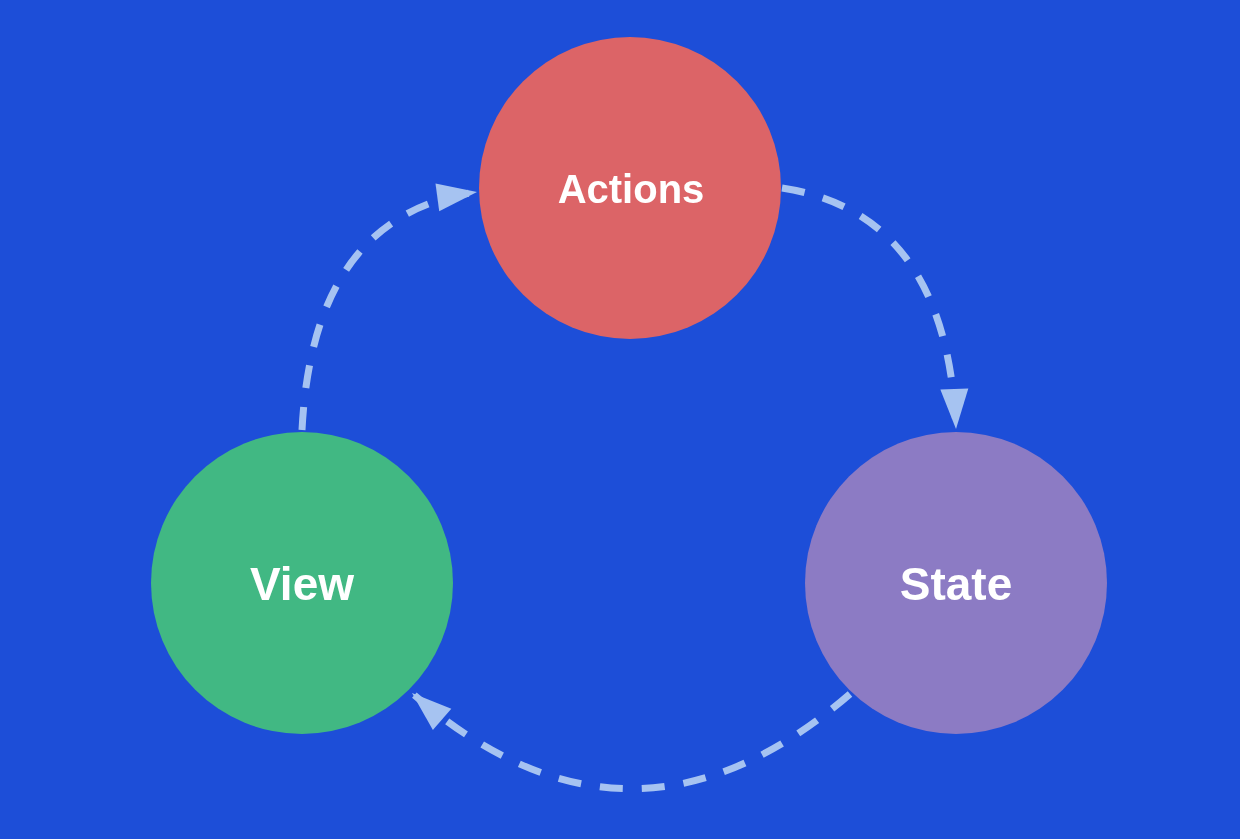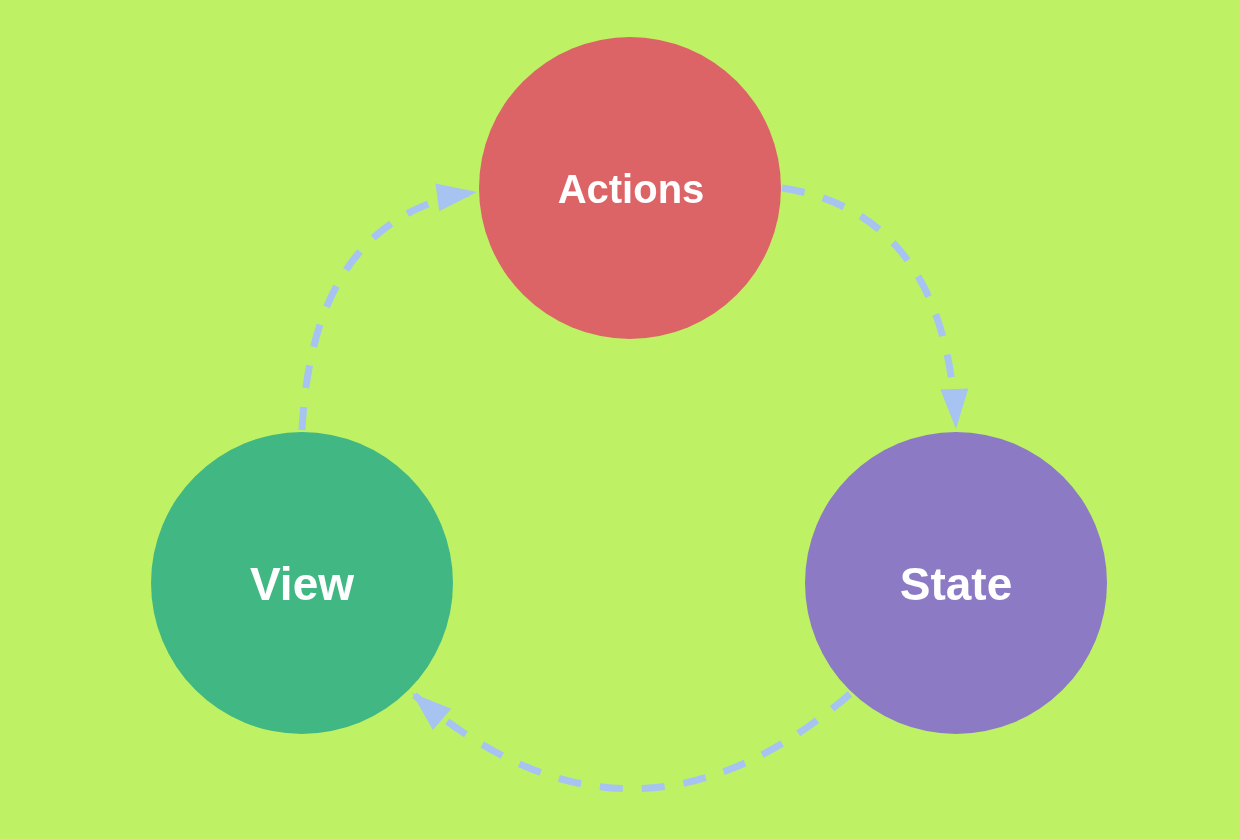--- a/index.html
+++ b/index.html
@@ -7,21 +7,21 @@
     padding: 0;
     background: #ffffff;
     width: 1240px;
     height: 839px;
     overflow: hidden;
   }
   .diagram-canvas {
     position: relative;
     width: 1240px;
     height: 839px;
-    background: #bef264;
+    background: #1d4ed8;
   }
   svg {
     display: block;
   }
   .node-label {
     font-family: "Liberation Sans", sans-serif;
     font-weight: 700;
     fill: #ffffff;
     text-anchor: middle;
   }

